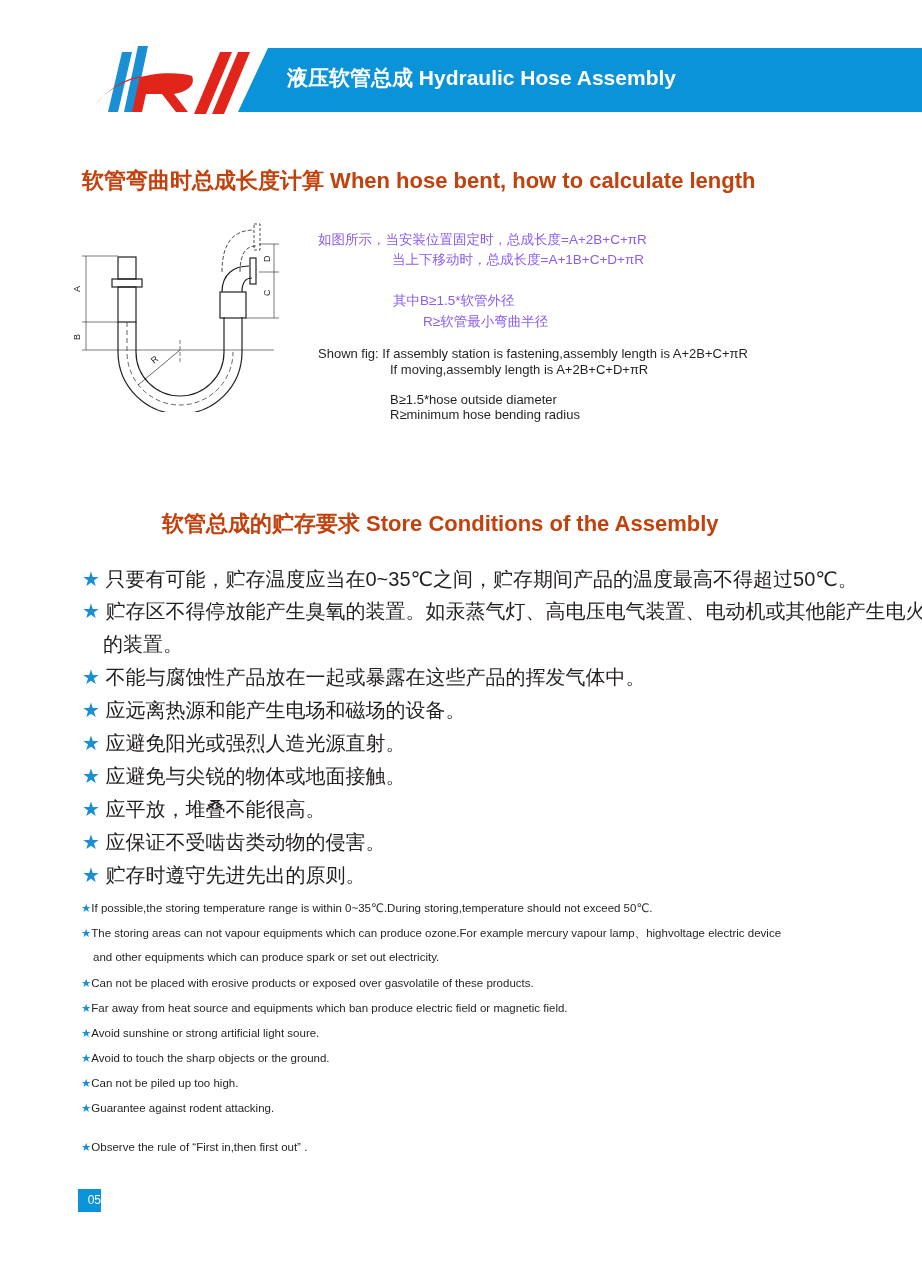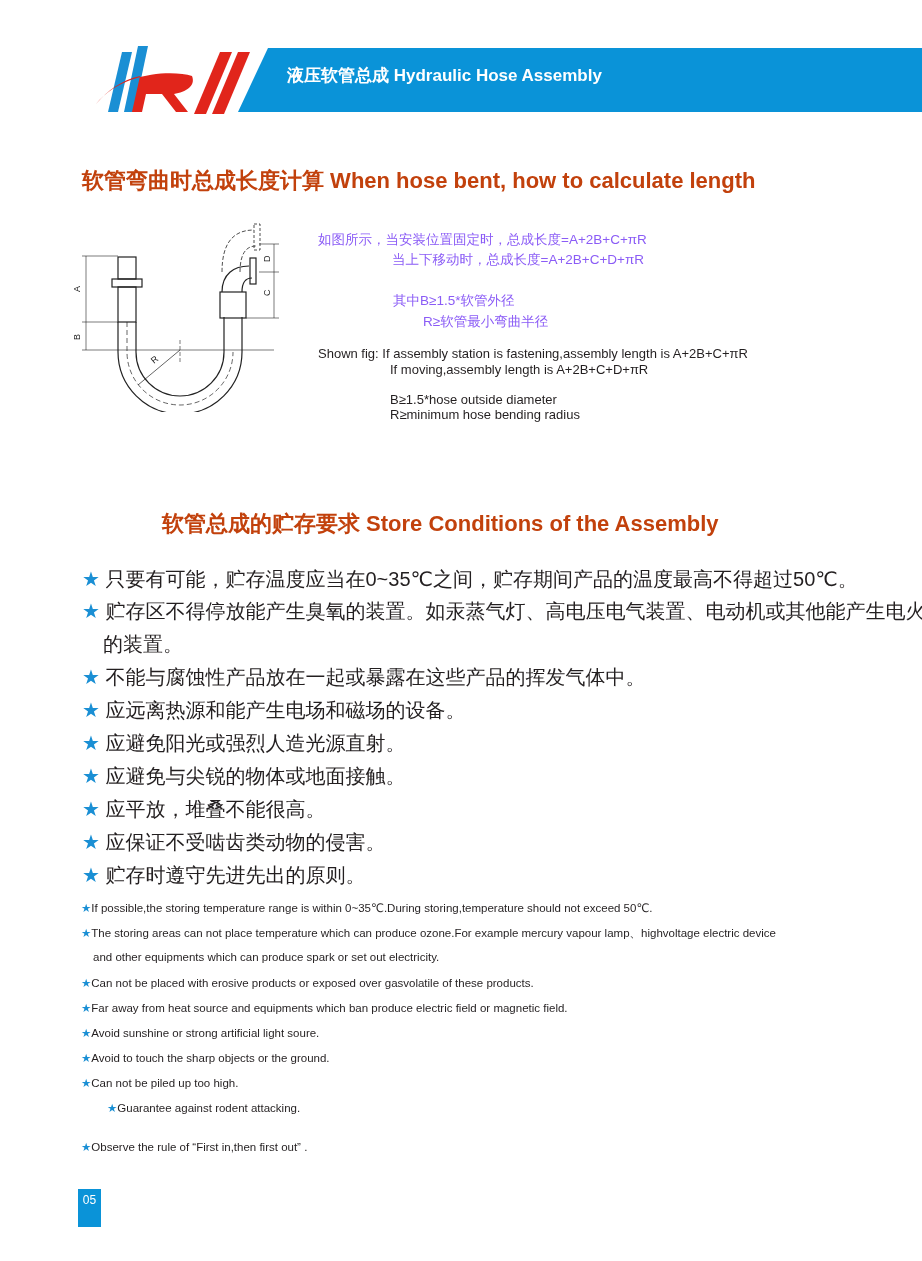--- a/index.html
+++ b/index.html
@@ -8,34 +8,34 @@
     font-family: "Liberation Sans", "DejaVu Sans", sans-serif; color: #231f20;
     overflow: hidden;
   }
   .abs { position: absolute; }
   
   .banner {
     left: 238px; top: 48px; width: 684px; height: 64px; background: #0a93d8;
     clip-path: polygon(30px 0, 100% 0, 100% 100%, 0 100%);
   }
   .banner-title {
-    left: 287px; top: 64px; color: #fff; font-weight: bold; font-size: 17px;
+    left: 287px; top: 64px; color: #fff; font-weight: bold; font-size: 21px;
     white-space: nowrap;
   }
   .section-title {
     color: #c2410c; font-weight: bold; font-size: 22px; white-space: nowrap;
   }
   .zh-line { font-size: 13.5px; white-space: nowrap; color: #8b5cf6; }
   .en-line { font-size: 13px; white-space: nowrap; color: #231f20; }
   .bullet-zh { font-size: 20px; white-space: nowrap; color: #231f20; }
   .bullet-en { font-size: 11.5px; white-space: nowrap; color: #231f20; }
   .star { color: #1a8fd4; }
   .page-no {
-    left: 78px; top: 1189px; width: 23px; height: 38px; background: #0a93d8;
-    color: #fff; font-size: 12px; text-align: center; line-height: 23px;
+    left: 78px; top: 1189px; width: 23px; height: 23px; background: #0a93d8;
+    color: #fff; font-size: 12px; text-align: right; line-height: 23px;
   }
 </style>
 </head>
 <body>
 
 <div class="abs" style="left:92px;top:42px;width:180px;height:76px;">
   <svg width="180" height="76" viewBox="0 0 180 76">
     <polygon points="30,10 40,10 26,70 16,70" fill="#1a8fd4"></polygon>
     <polygon points="46,4 56,4 42,70 32,70" fill="#1a8fd4"></polygon>
     <path d="M4,62 C30,30 80,28 100,34 C104,44 94,50 82,52 L96,70 L84,70 L70,52 C62,52 58,52 54,52 L50,70 L40,70 L48,34 C30,38 16,48 4,62 Z" fill="#e1251b"></path>
@@ -83,21 +83,21 @@
       <text x="6" y="70" transform="rotate(-90 6 70)">A</text>
       <text x="6" y="118" transform="rotate(-90 6 118)">B</text>
       <text x="196" y="74" transform="rotate(-90 196 74)">C</text>
       <text x="196" y="40" transform="rotate(-90 196 40)">D</text>
       <text x="80" y="142" transform="rotate(-40 80 142)">R</text>
     </g>
   </svg>
 </div>
 
 <div class="abs zh-line" style="left:318px;top:231px;">如图所示，当安装位置固定时，总成长度=A+2B+C+πR</div>
-<div class="abs zh-line" style="left:392px;top:251px;">当上下移动时，总成长度=A+2B+C+D+πR</div>
+<div class="abs zh-line" style="left:392px;top:251px;">当上下移动时，总成长度=A+1B+C+D+πR</div>
 <div class="abs zh-line" style="left:393px;top:292px;">其中B≥1.5*软管外径</div>
 <div class="abs zh-line" style="left:423px;top:313px;">R≥软管最小弯曲半径</div>
 
 <div class="abs en-line" style="left:318px;top:346px;">Shown fig: If assembly station is fastening,assembly length is A+2B+C+πR</div>
 <div class="abs en-line" style="left:390px;top:362px;">If moving,assembly length is A+2B+C+D+πR</div>
 <div class="abs en-line" style="left:390px;top:392px;">B≥1.5*hose outside diameter</div>
 <div class="abs en-line" style="left:390px;top:407px;">R≥minimum  hose bending radius</div>
 
 <div class="abs section-title" style="left:162px;top:509px;">软管总成的贮存要求 Store Conditions of the Assembly</div>
 
@@ -106,23 +106,23 @@
 <div class="abs bullet-zh" style="left:103px;top:631px;">的装置。</div>
 <div class="abs bullet-zh" style="left:82px;top:664px;"><span class="star">★</span> <span>不能与腐蚀性产品放在一起或暴露在这些产品的挥发气体中。</span></div>
 <div class="abs bullet-zh" style="left:82px;top:697px;"><span class="star">★</span> <span>应远离热源和能产生电场和磁场的设备。</span></div>
 <div class="abs bullet-zh" style="left:82px;top:730px;"><span class="star">★</span> <span>应避免阳光或强烈人造光源直射。</span></div>
 <div class="abs bullet-zh" style="left:82px;top:763px;"><span class="star">★</span> <span>应避免与尖锐的物体或地面接触。</span></div>
 <div class="abs bullet-zh" style="left:82px;top:796px;"><span class="star">★</span> <span>应平放，堆叠不能很高。</span></div>
 <div class="abs bullet-zh" style="left:82px;top:829px;"><span class="star">★</span> <span>应保证不受啮齿类动物的侵害。</span></div>
 <div class="abs bullet-zh" style="left:82px;top:862px;"><span class="star">★</span> <span>贮存时遵守先进先出的原则。</span></div>
 
 <div class="abs bullet-en" style="left:81px;top:901px;"><span class="star">★</span><span>If possible,the storing temperature range is within 0~35℃.During storing,temperature should not exceed 50℃.</span></div>
-<div class="abs bullet-en" style="left:81px;top:926px;"><span class="star">★</span><span>The storing areas can not place temperature which can produce ozone.For example mercury vapour lamp、highvoltage electric device</span></div>
+<div class="abs bullet-en" style="left:81px;top:926px;"><span class="star">★</span><span>The storing areas can not vapour equipments which can produce ozone.For example mercury vapour lamp、highvoltage electric device</span></div>
 <div class="abs bullet-en" style="left:93px;top:951px;">and other equipments which can produce spark or set out electricity.</div>
 <div class="abs bullet-en" style="left:81px;top:976px;"><span class="star">★</span><span>Can not be placed with erosive products or exposed over gasvolatile of these products.</span></div>
 <div class="abs bullet-en" style="left:81px;top:1001px;"><span class="star">★</span><span>Far away from heat source and equipments which ban produce electric field or magnetic field.</span></div>
 <div class="abs bullet-en" style="left:81px;top:1026px;"><span class="star">★</span><span>Avoid sunshine or strong artificial light soure.</span></div>
 <div class="abs bullet-en" style="left:81px;top:1051px;"><span class="star">★</span><span>Avoid to touch the sharp objects or the ground.</span></div>
 <div class="abs bullet-en" style="left:81px;top:1076px;"><span class="star">★</span><span>Can not be piled up too high.</span></div>
-<div class="abs bullet-en" style="left:81px;top:1101px;margin-left:26px;"><span class="star">★</span><span>Guarantee against rodent attacking.</span></div>
+<div class="abs bullet-en" style="left:81px;top:1101px;"><span class="star">★</span><span>Guarantee against rodent attacking.</span></div>
 <div class="abs bullet-en" style="left:81px;top:1126px;margin-top:14px;"><span class="star">★</span><span>Observe the rule of  “First in,then first out” .</span></div>
 
 <div class="abs page-no">05</div>
 
 </body></html>

